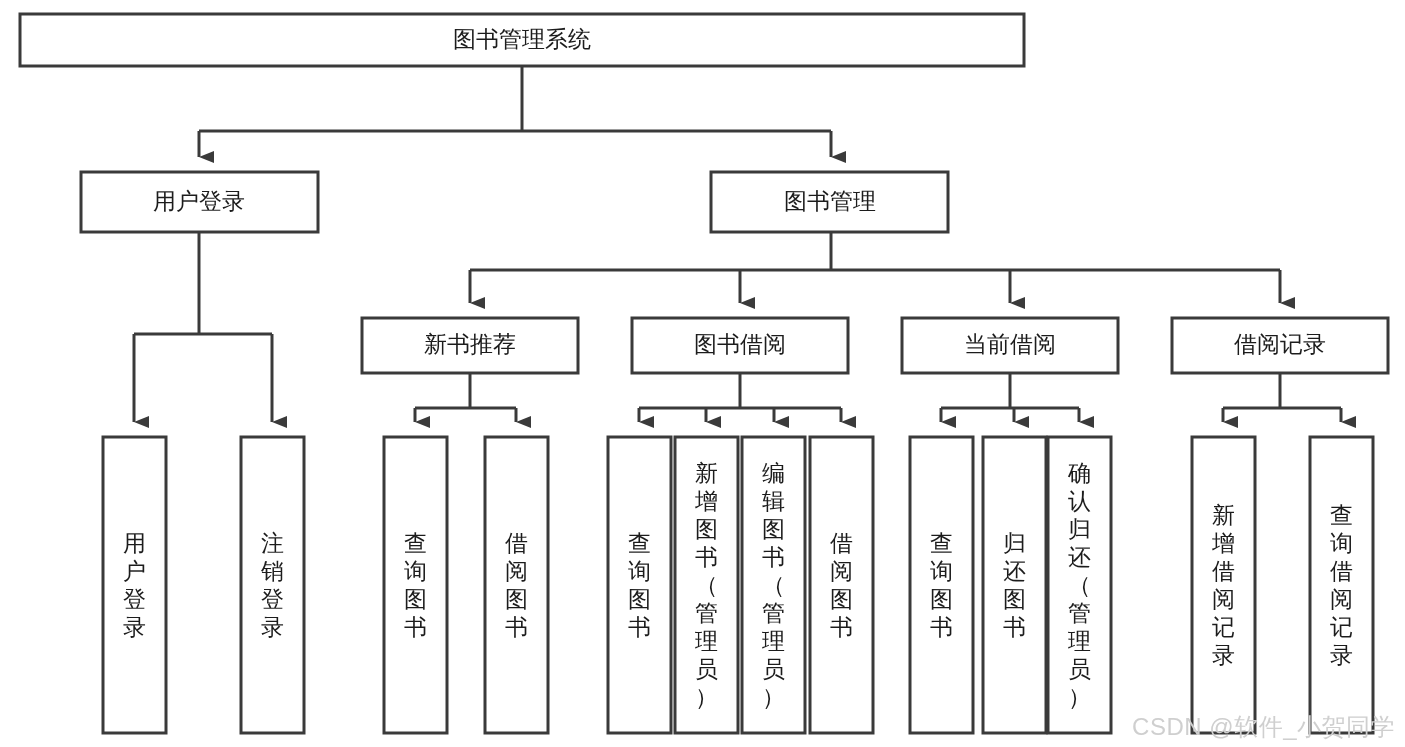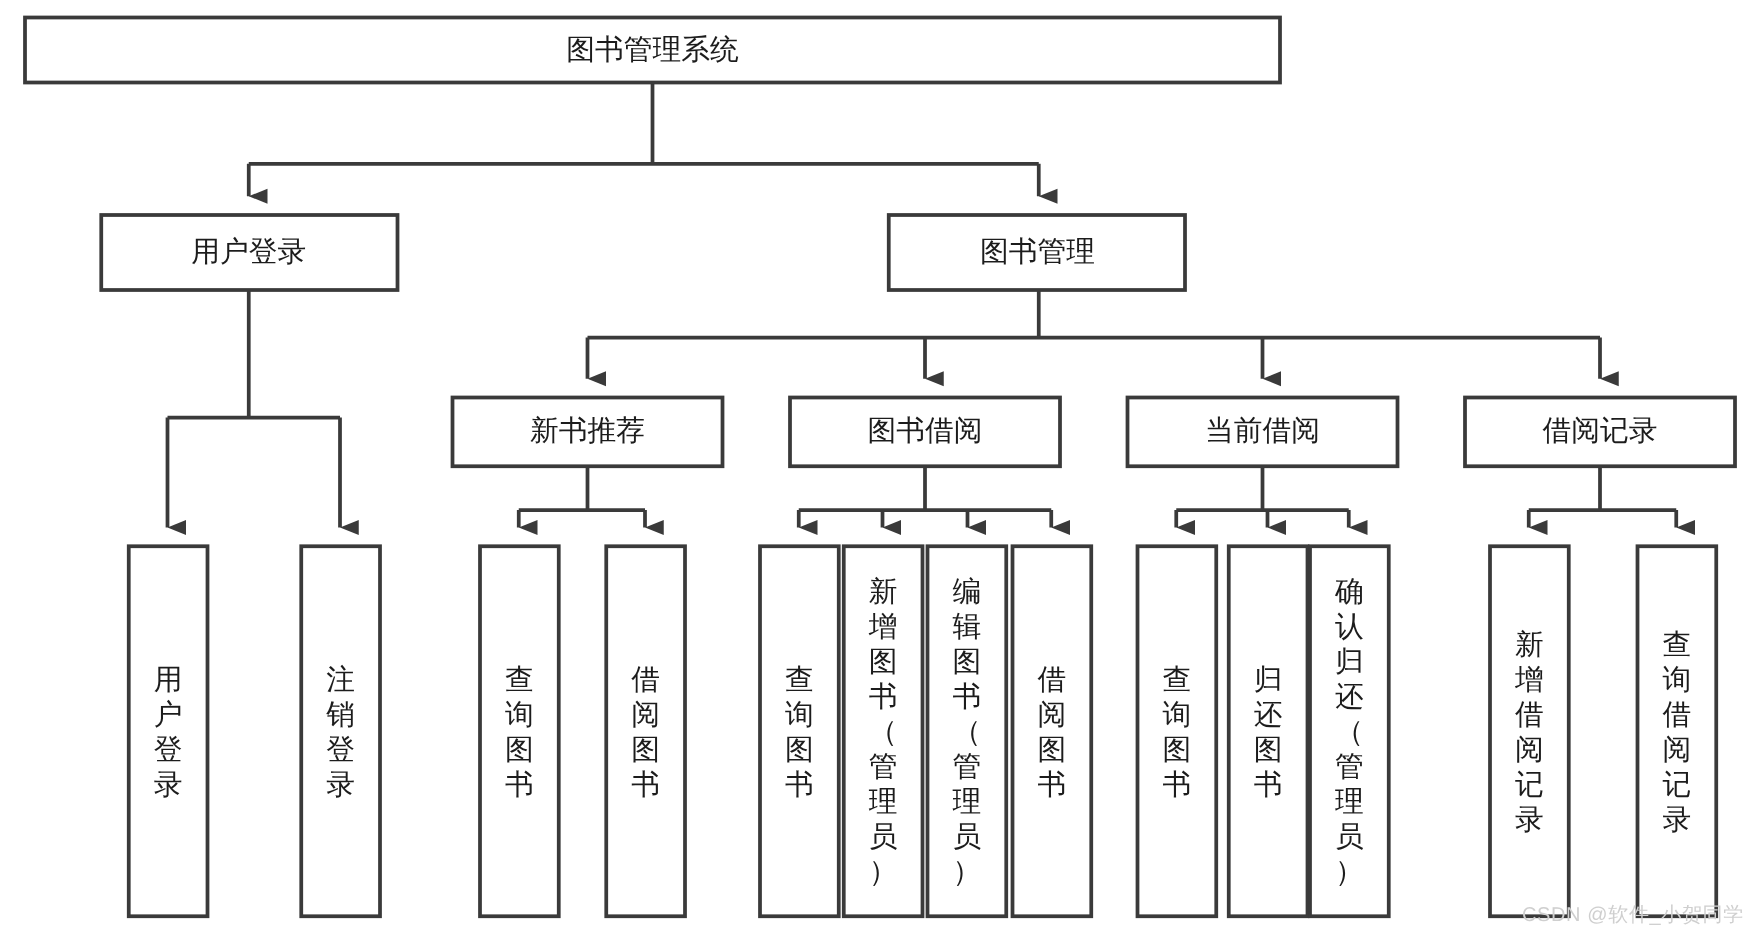--- a/index.html
+++ b/index.html
@@ -47,21 +47,21 @@
     font-family: "Liberation Sans", "DejaVu Sans", sans-serif;
     font-size: 23px;
     fill: #1c1c1c;
     text-anchor: middle;
   }
   .watermark {
     position: absolute;
     right: 10px;
     bottom: 4px;
     font-family: "Liberation Sans", "DejaVu Sans", sans-serif;
-    font-size: 16px;
+    font-size: 24px;
     color: #cfcfcf;
     white-space: nowrap;
     letter-spacing: 0.5px;
   }
 </style>
 </head>
 <body>
 
 <svg id="diagram" viewBox="0 0 1405 747">
 

